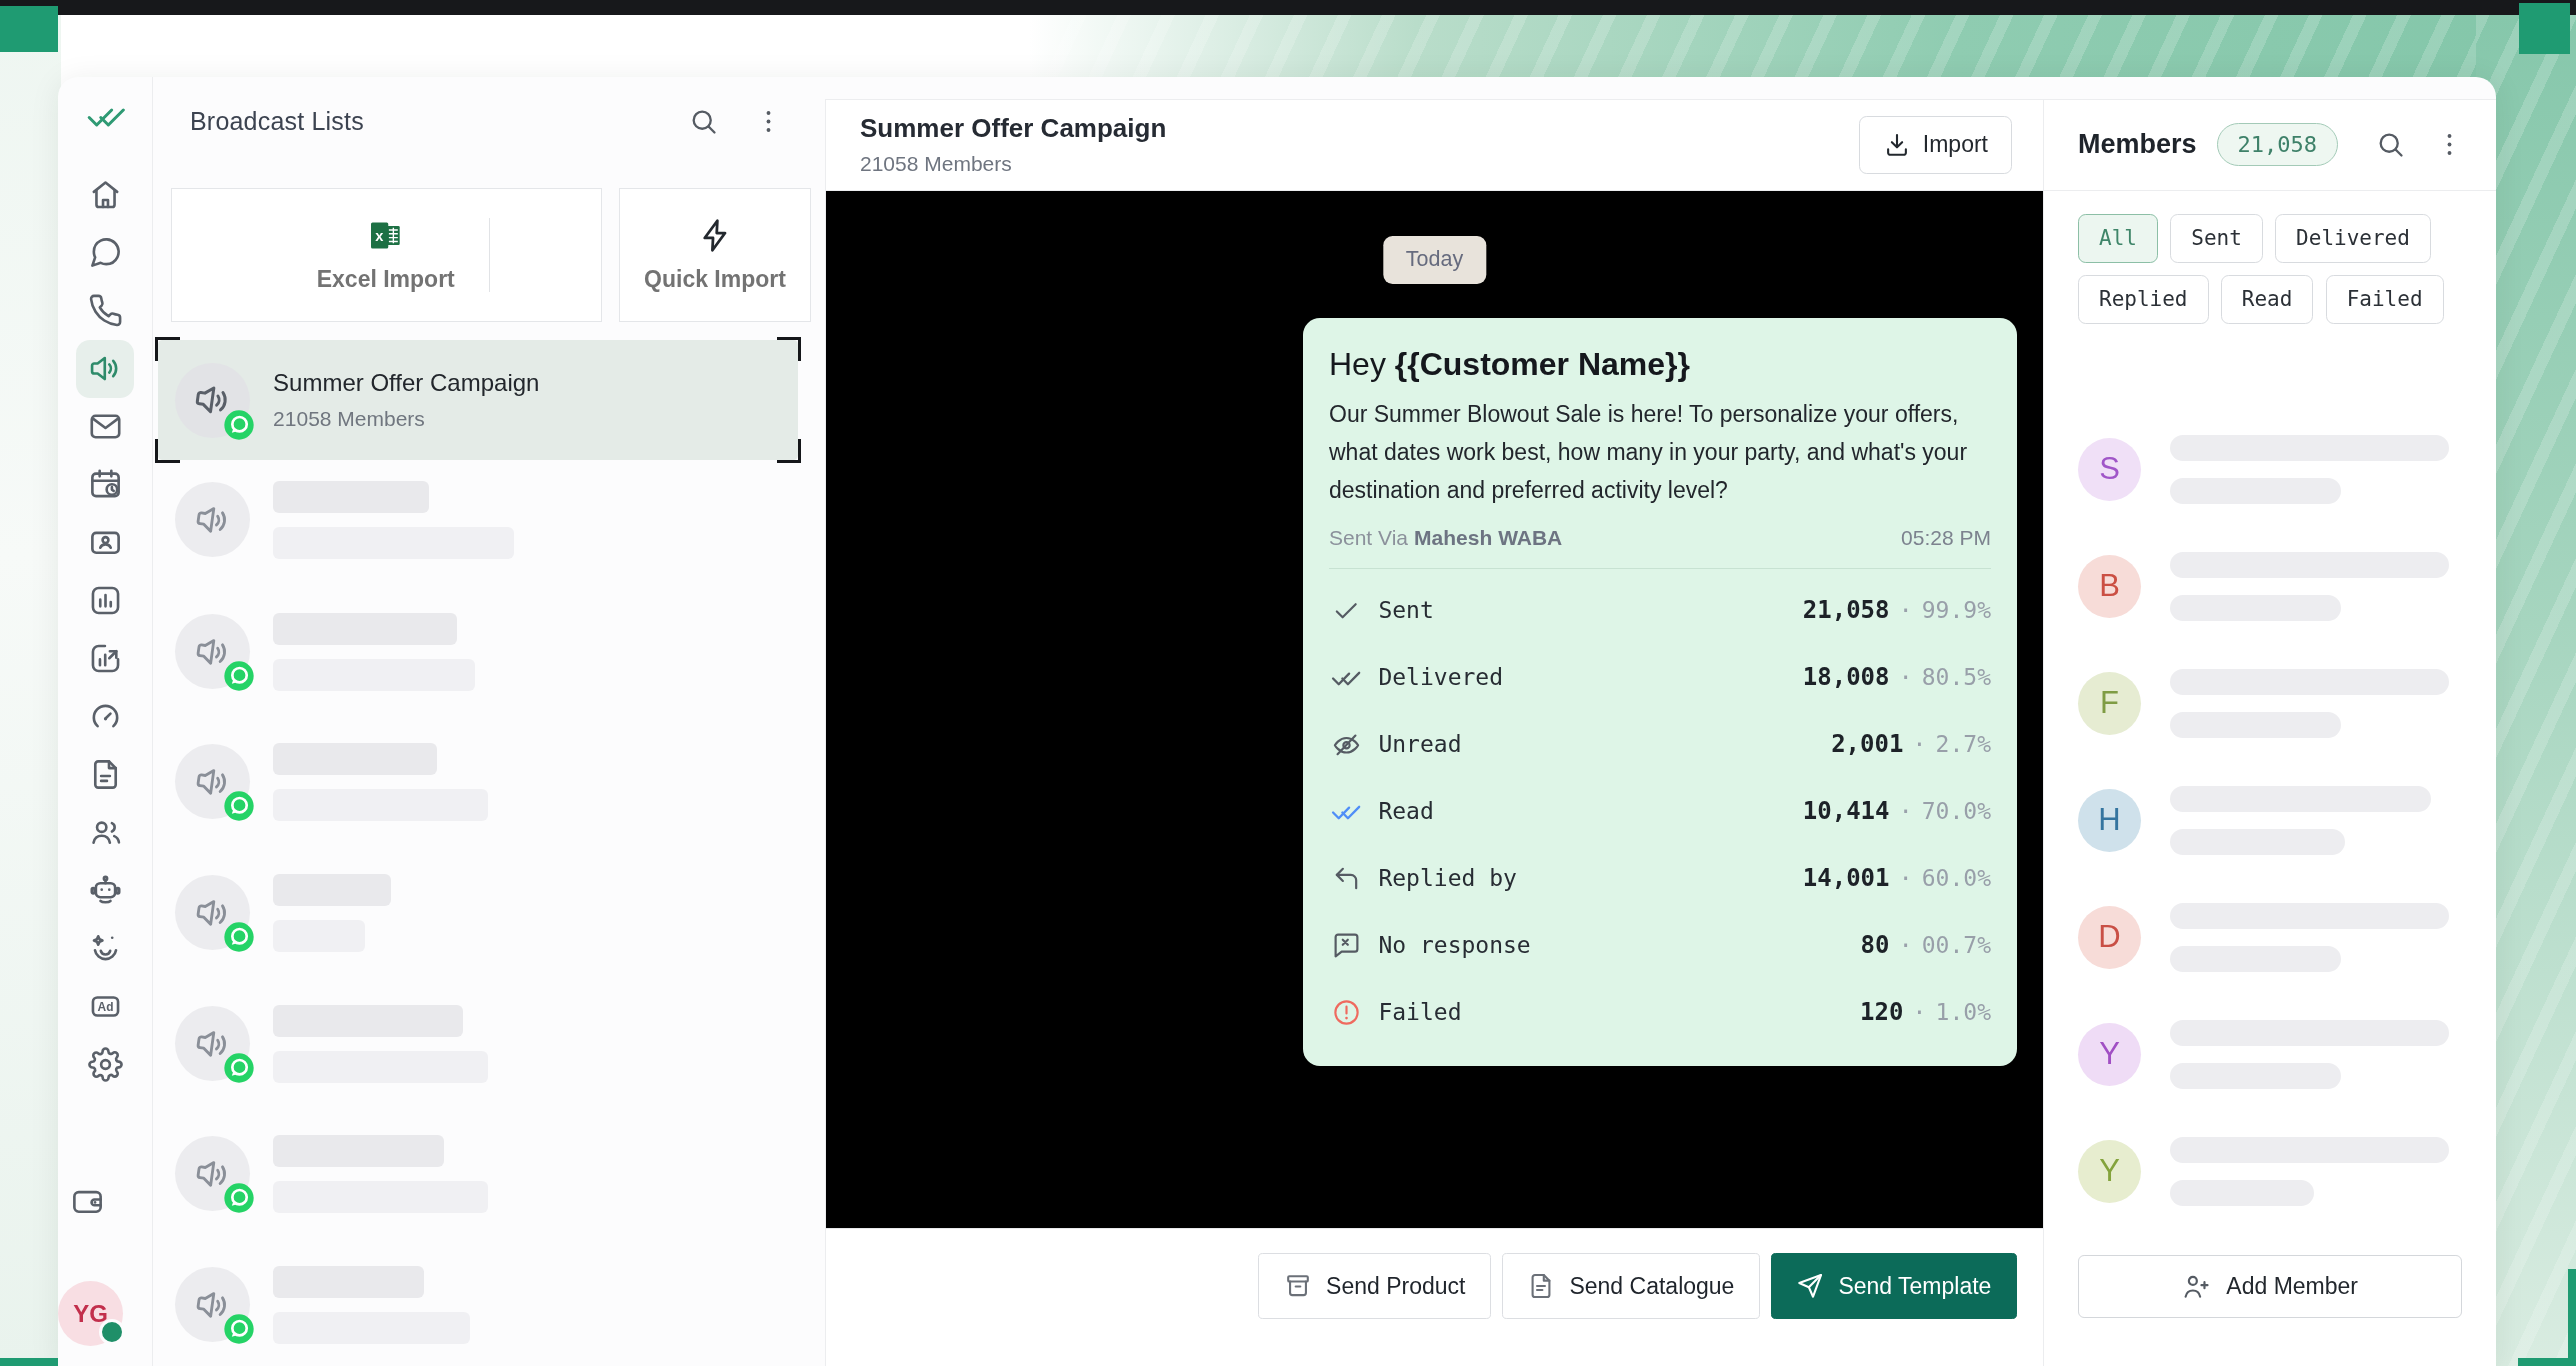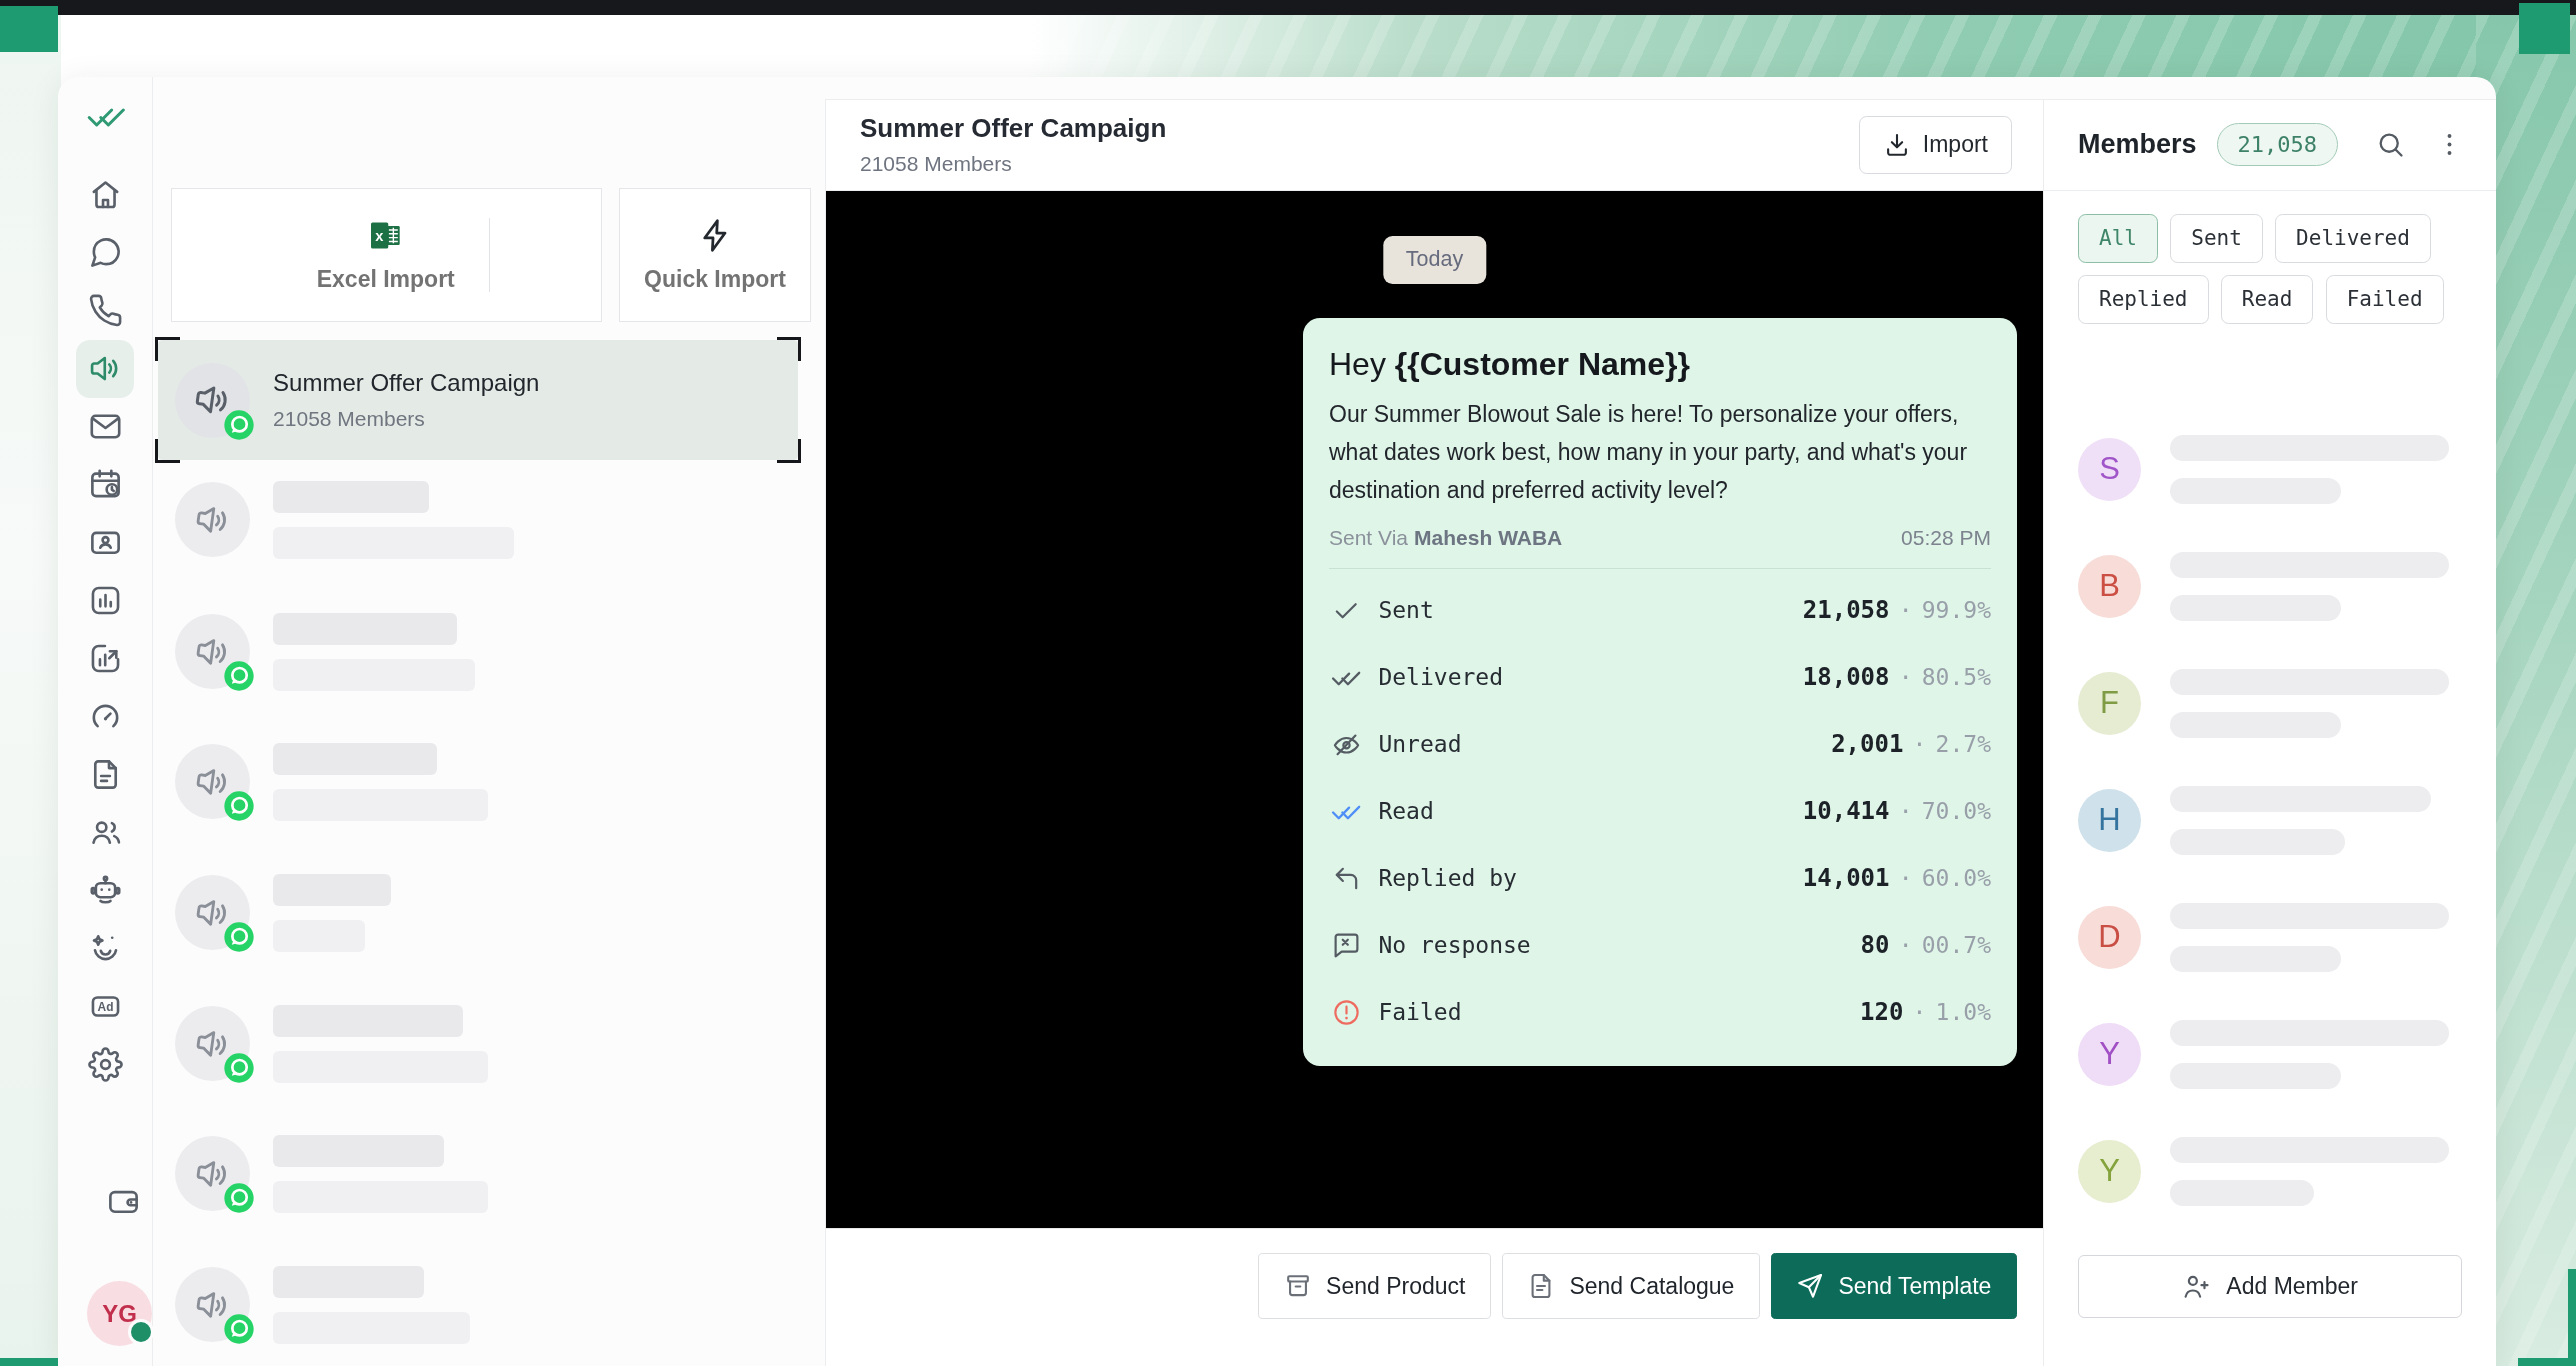--- a/index.html
+++ b/index.html
@@ -29,21 +29,21 @@
   .app{position:absolute;left:58px;top:77px;width:2438px;bottom:0;background:#fcfcfd;
        border-radius:20px 20px 0 0;box-shadow:0 3.1px 31px rgba(20,40,30,.08);z-index:3;overflow:hidden}
 
   
   .rail{position:absolute;left:0;top:0;width:94px;height:100%;border-right:1.5px solid #ecedef;
         display:flex;flex-direction:column;align-items:center;color:#5a6069}
   .rail-logo{height:58px;margin-top:9.2px;display:flex;align-items:center;justify-content:center;color:#2f9a74}
   .rail-gap{height:21.5px}
   .rail-item{width:58px;height:58px;display:flex;align-items:center;justify-content:center;border-radius:14px;cursor:pointer}
   .rail-item.active{background:#e7efeb;color:#2e8b6a}
-  .rail-bottom{position:absolute;left:0;bottom:0;width:94px;display:flex;flex-direction:column;align-items:flex-end}
+  .rail-bottom{position:absolute;left:0;bottom:0;width:94px;display:flex;flex-direction:column;align-items:flex-start}
   .wallet-item{width:58px;height:58px;display:flex;align-items:center;justify-content:center;color:#5a6069;margin-bottom:51px}
   .user-avatar{position:relative;width:65px;height:65px;border-radius:50%;background:#f8dee3;color:#c22f4c;
     display:flex;align-items:center;justify-content:center;font-weight:bold;font-size:24px;margin-bottom:20px}
   .user-avatar .dot{position:absolute;right:-1.5px;bottom:1.5px;width:20px;height:20px;border-radius:50%;background:#1f8f68;border:3.1px solid #fcfcfd}
 
   
   .panel-bc{position:absolute;left:94px;top:0;width:672px;height:100%}
   .bc-head{display:flex;align-items:center;justify-content:space-between;padding:29px 40px 0 38px}
   .bc-title{font-size:25px;font-weight:500;color:#3c4350;letter-spacing:0.2px}
   .head-icons{display:flex;align-items:center;gap:34px;color:#555b63}
@@ -484,20 +484,31 @@
           </svg>
         </div>
       <div class="user-avatar">
         <span>YG</span>
         <span class="dot"></span>
       </div>
     </div>
   </nav>
 
   <section class="panel-bc">
+    <div class="bc-head">
+      <div class="bc-title">Broadcast Lists</div>
+      <div class="head-icons">
+        <svg width="31" height="31" viewBox="0 0 40 40">
+            <use href="#i-search"></use>
+          </svg>
+        <svg width="31" height="31" viewBox="0 0 40 40">
+            <use href="#i-kebab"></use>
+          </svg>
+      </div>
+    </div>
 
     <div class="import-row">
       <div class="import-box double">
         <div class="import-opt">
           <svg width="37" height="37" viewBox="0 0 48 48">
               <use href="#i-excel"></use>
             </svg>
           <span class="lbl">Excel Import</span>
         </div>
         <div class="vdiv"></div>

